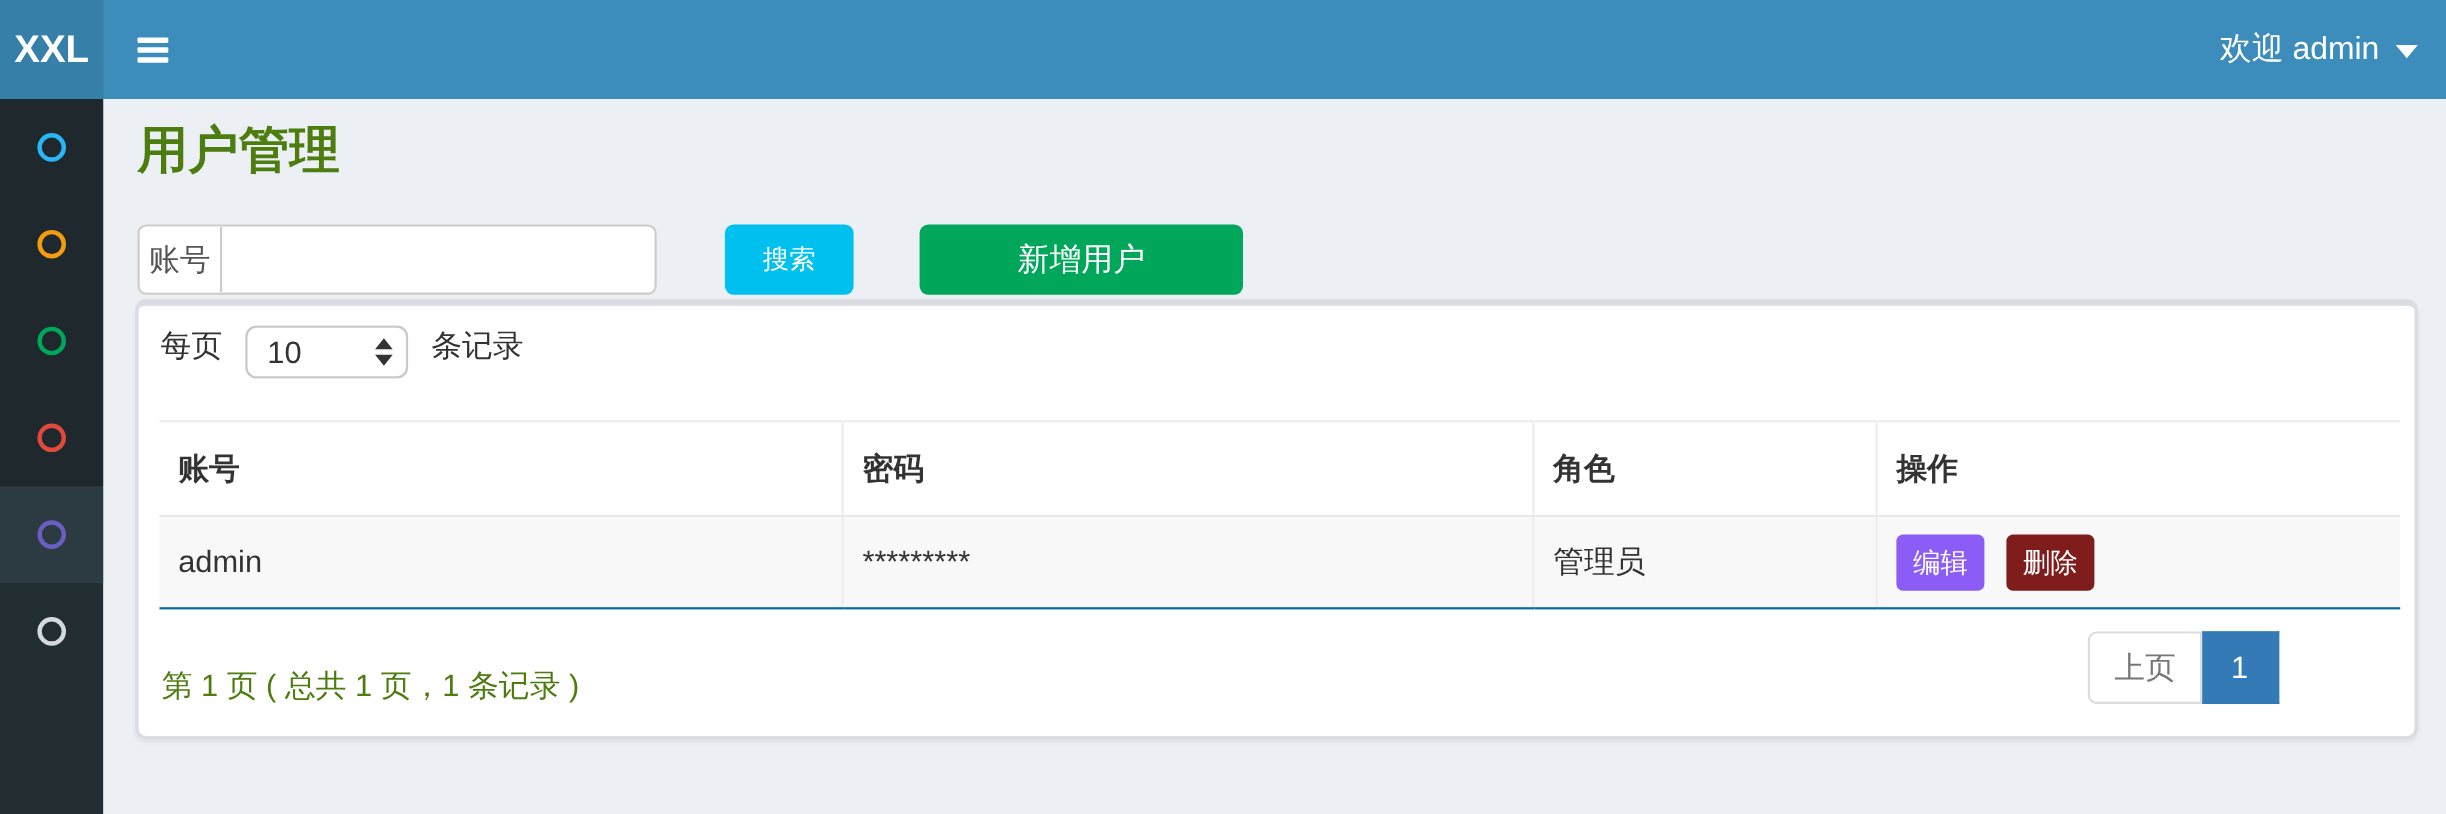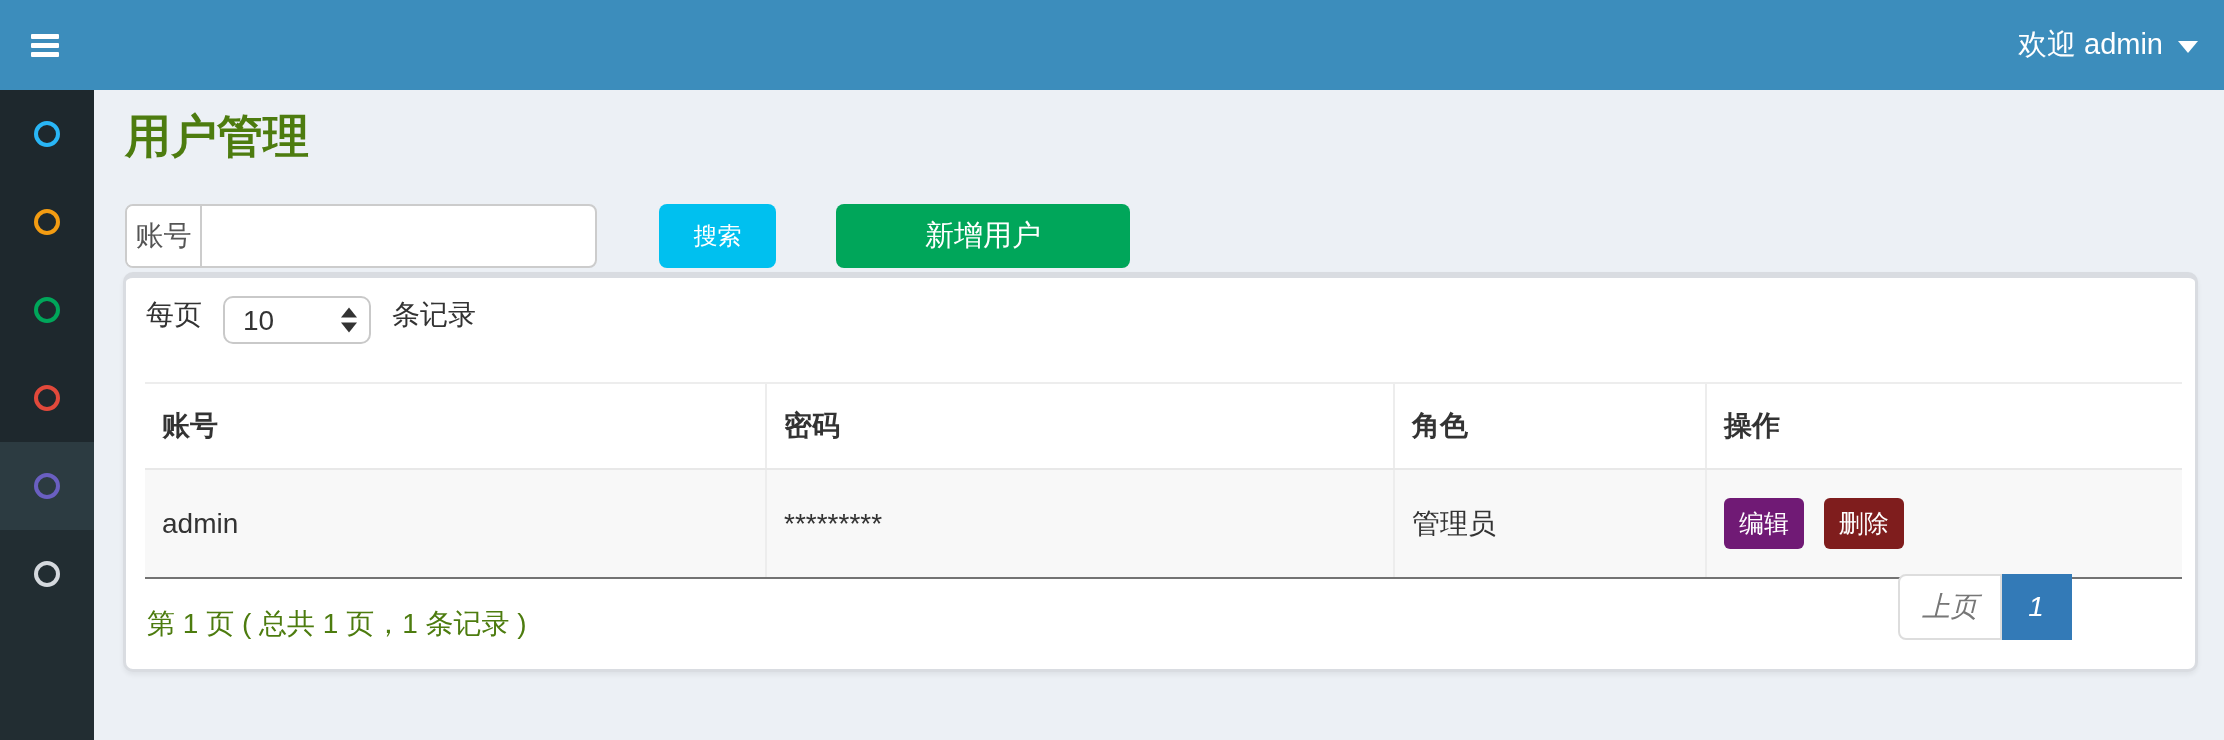--- a/index.html
+++ b/index.html
@@ -103,46 +103,47 @@
   table.grid {
     position: absolute; left: 19px; top: 104px; width: 2037px;
     border-collapse: collapse; table-layout: fixed;
   }
   table.grid th {
     height: 86px; font-size: 28px; font-weight: 700; color: #333; text-align: left;
     padding-left: 17px; background: #fff;
     border-top: 2px solid #ededed; border-bottom: 2px solid #e8e8e8; cursor: pointer;
   }
   table.grid td {
-    height: 109px; font-size: 28px; color: #333; padding-left: 17px;
-    background: #f8f8f8; border-bottom: 2px solid #737373; vertical-align: middle;
+    height: 84px; font-size: 28px; color: #333; padding-left: 17px;
+    background: #f8f8f8; border-bottom: 2px solid #0369a1; vertical-align: middle;
   }
   table.grid th + th, table.grid td + td { border-left: 2px solid #ededed; }
   .btn-xs {
     border: none; border-radius: 6px; color: #fff; font-size: 25px;
     padding: 9px 15px; margin-right: 12px; cursor: pointer;
   }
-  .btn-edit { background: #701a75; }
+  .btn-edit { background: #8b5cf6; }
   .btn-del  { background: #7f1d1d; }
   
   .summary { position: absolute; left: 21px; top: 327px; font-size: 28px; color: #4d7c0f; }
-  .pager { position: absolute; left: 1772px; top: 296px; height: 66px; display: flex; font-style: italic; }
+  .pager { position: absolute; left: 1772px; top: 296px; height: 66px; display: flex; }
   .page-btn {
     display: flex; align-items: center; justify-content: center;
     font-size: 28px; color: #777; background: #fff;
     border: 2px solid #ddd; border-left-width: 0; cursor: pointer;
   }
   .page-btn.prev    { width: 104px; border-left-width: 2px; border-radius: 8px 0 0 8px; }
   .page-btn.current { width: 70px; background: #337ab7; border-color: #337ab7; color: #fff; }
   .page-btn.next    { width: 100px; border-radius: 0 8px 8px 0; }
 </style>
 </head>
 <body>
 
 <header class="navbar">
+  <div class="logo">XXL</div>
   <div class="toggle">
     <span class="hamburger">
         <i></i>
         <i></i>
         <i></i>
       </span>
   </div>
   <div class="nav-user">
     <span>欢迎 admin</span>
     <span class="caret"></span>

